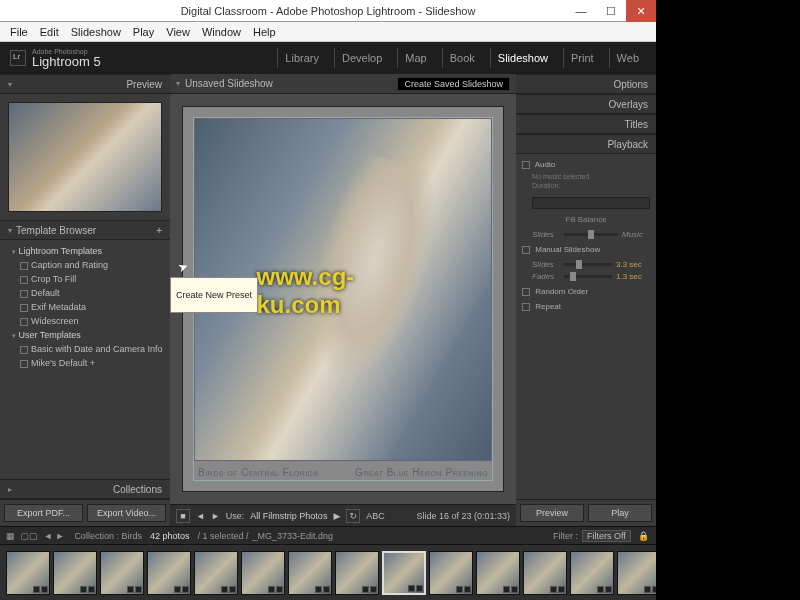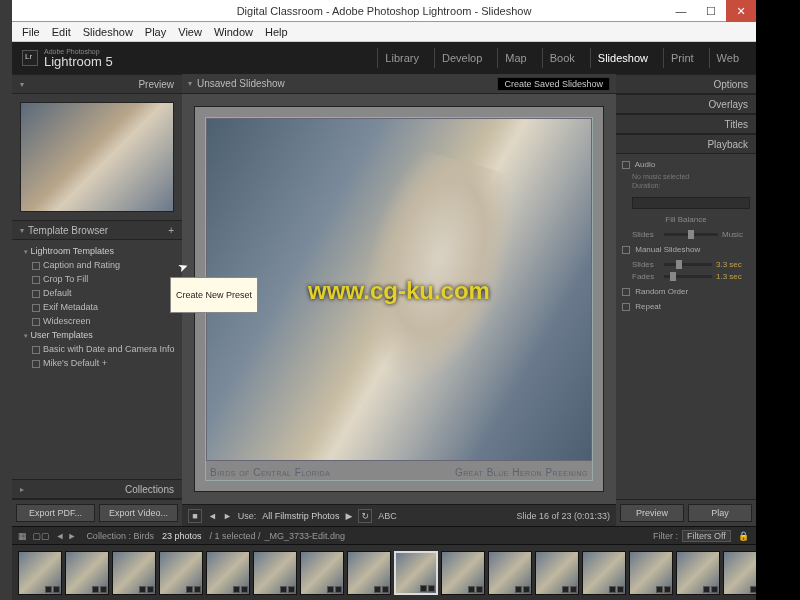--- a/index.html
+++ b/index.html
@@ -1,17 +1,17 @@
 <!DOCTYPE html>
 <html><head>
 <meta charset="utf-8">
 <style>
   * { box-sizing: border-box; margin: 0; padding: 0; font-family: "Segoe UI", Tahoma, sans-serif; }
   html, body { width: 800px; height: 600px; overflow: hidden; background: #000; }
-  .window { width: 756px; height: 600px; display: flex; flex-direction: column; background: #3a3a3a; padding-left: 12px; }
+  .window { width: 656px; height: 600px; display: flex; flex-direction: column; background: #3a3a3a; }
 
   
   .titlebar { height: 22px; background: #fff; display: flex; align-items: center; border-bottom: 1px solid #999; position: relative; }
   .titlebar .title { flex: 1; text-align: center; font-size: 11px; color: #333; }
   .winbtns { position: absolute; right: 0; top: 0; display: flex; height: 22px; }
   .winbtn { width: 30px; height: 22px; display: flex; align-items: center; justify-content: center; font-size: 11px; }
   .winbtn.close { background: #c94d3c; color: #fff; }
   .winbtn.min, .winbtn.max { color: #333; }
 
   
@@ -72,21 +72,21 @@
   .toolbar { height: 22px; background: #2f2f2f; border-top: 1px solid #1a1a1a; display: flex; align-items: center; padding: 0 6px; gap: 6px; font-size: 9px; color: #bbb; }
   .toolbar .sq { width: 14px; height: 14px; border: 1px solid #555; display: flex; align-items: center; justify-content: center; cursor: pointer; }
   .toolbar .spacer { flex: 1; }
 
   
   .rbody { flex: 1; padding: 6px; font-size: 8px; color: #999; overflow: hidden; }
   .rsect { margin-bottom: 6px; }
   .rsect .chk { display: inline-block; width: 8px; height: 8px; border: 1px solid #777; margin-right: 3px; vertical-align: middle; }
   .rsect .lbl { color: #aaa; }
   .slider-row { display: flex; align-items: center; gap: 4px; margin: 3px 0 3px 10px; }
-  .slider-row .name { width: 28px; color: #888; }
+  .slider-row .name { width: 28px; color: #888; font-style: italic; }
   .slider-track { flex: 1; height: 3px; background: #2a2a2a; position: relative; }
   .slider-thumb { position: absolute; top: -3px; width: 6px; height: 9px; background: #888; }
   .slider-row .val { width: 34px; text-align: left; color: #c4a14a; }
 
   .rightplay { display: flex; padding: 4px; gap: 4px; border-top: 1px solid #222; }
 
   
   .filmstrip-bar { height: 18px; background: #2a2a2a; display: flex; align-items: center; padding: 0 6px; font-size: 9px; color: #999; border-top: 1px solid #111; }
   .filmstrip-bar .right { margin-left: auto; display: flex; align-items: center; gap: 4px; }
   .fs-sel { background: #3a3a3a; border: 1px solid #555; color: #bbb; font-size: 9px; padding: 0 4px; }
@@ -275,21 +275,21 @@
     </div>
 
   </div>
 
   <div class="filmstrip-bar">
     <span style="margin-right:6px">▦</span>
     <span style="margin-right:6px">▢▢</span>
     <span style="margin-right:3px">◄</span>
     <span style="margin-right:10px">►</span>
     <span>Collection : Birds</span>
-    <span style="margin:0 8px;color:#ddd">23 photos</span>
+    <span style="margin:0 8px;color:#ddd">42 photos</span>
     <span>/ 1 selected /</span>
     <span style="margin-left:4px">_MG_3733-Edit.dng</span>
     <div class="right">
       <span>Filter :</span>
       <span class="fs-sel">Filters Off</span>
       <span style="margin-left:4px">🔒</span>
     </div>
   </div>
 
   <div class="filmstrip" id="filmstrip">

